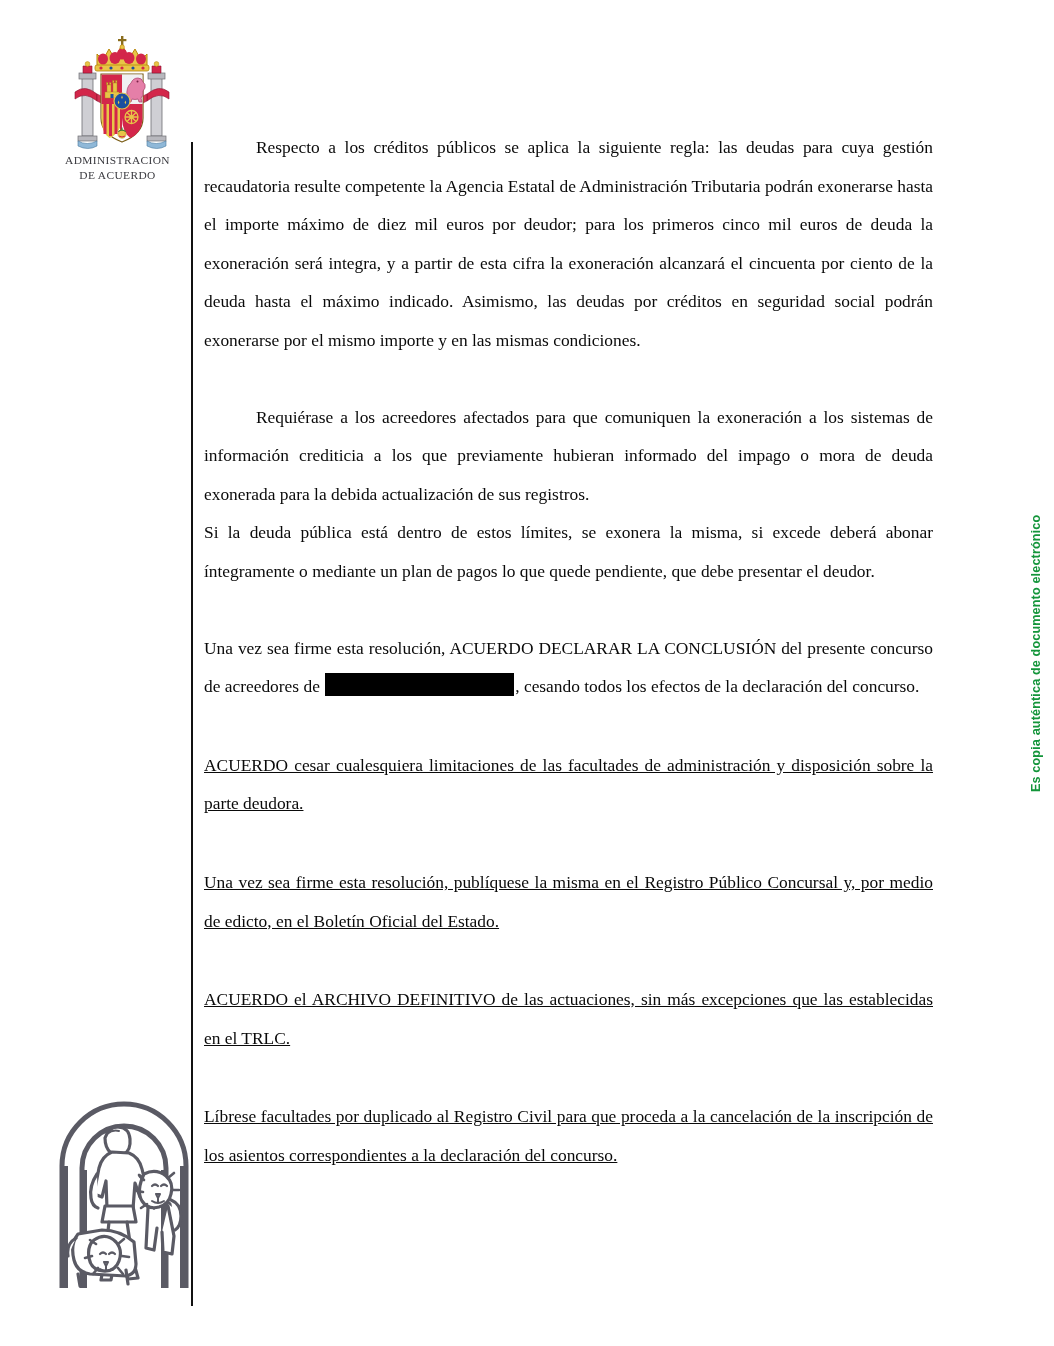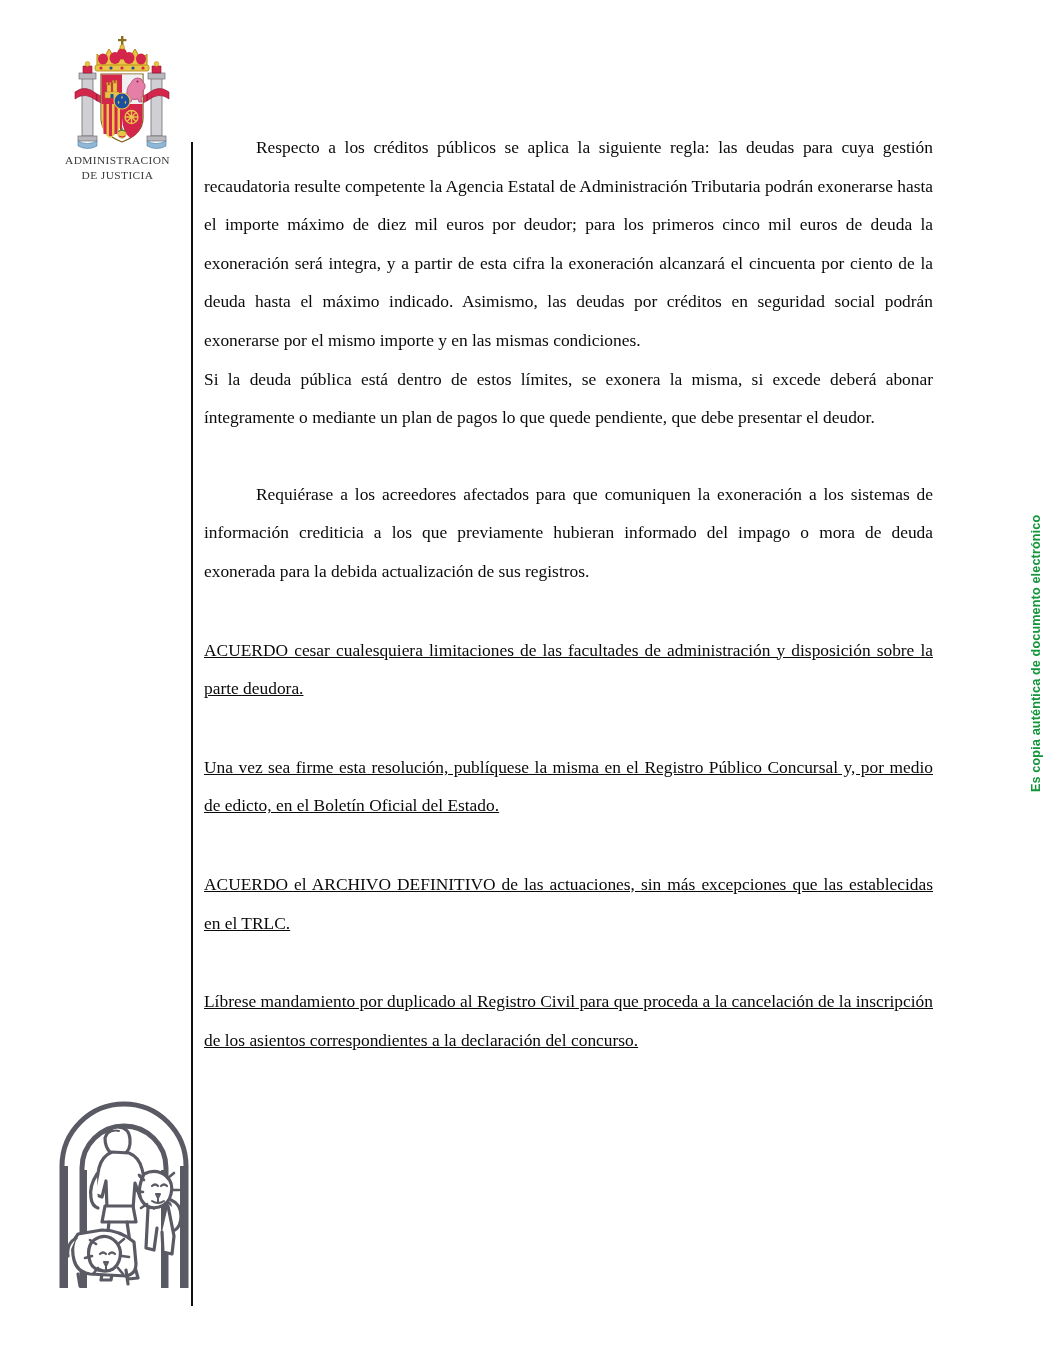--- a/index.html
+++ b/index.html
@@ -221,21 +221,21 @@
             <path d="M65 100 l0 -2.6" stroke="#3f7a34" stroke-width="1.2"></path>
             <path d="M62 106 q3 2 6 0" stroke="#d3264a" stroke-width="1" fill="none"></path>
             <path d="M61.2 101.6 q3.8 -2.6 7.6 0" stroke="#3f7a34" stroke-width="1.1" fill="none"></path>
           </g>
         </g>
       </svg>
     </div>
 
     <div id="admin-caption">
       <div>ADMINISTRACION</div>
-      <div>DE JUSTICIA</div>
+      <div>DE ACUERDO</div>
     </div>
 
     <div id="justice-emblem">
       <svg viewBox="0 0 152 200" xmlns="http://www.w3.org/2000/svg">
         <g fill="none" stroke="#5a5a64" stroke-width="5" stroke-linejoin="round" stroke-linecap="round">
 
           <path d="M14 200 L14 78 A62 62 0 0 1 138 78 L138 200"></path>
 
           <path d="M34 200 L34 80 A42 42 0 0 1 118 80 L118 200"></path>
         </g>
@@ -295,29 +295,30 @@
       </svg>
     </div>
   </div>
 
   <div id="margin-rule"></div>
 
   <div id="body-col">
 
     <p class="para indent">Respecto a los créditos públicos se aplica la siguiente regla: las deudas para cuya gestión recaudatoria resulte competente la Agencia Estatal de Administración Tributaria podrán exonerarse hasta el importe máximo de diez mil euros por deudor; para los primeros cinco mil euros de deuda la exoneración será integra, y a partir de esta cifra la exoneración alcanzará el cincuenta por ciento de la deuda hasta el máximo indicado. Asimismo, las deudas por créditos en seguridad social podrán exonerarse por el mismo importe y en las mismas condiciones.</p>
 
+    <p class="para indent gap-md">Requiérase a los acreedores afectados para que comuniquen la exoneración a los sistemas de información crediticia a los que previamente hubieran informado del impago o mora de deuda exonerada para la debida actualización de sus registros.</p>
+
     <p class="para gap-sm">Si la deuda pública está dentro de estos límites, se exonera la misma, si excede deberá abonar íntegramente o mediante un plan de pagos lo que quede pendiente, que debe presentar el deudor.</p>
 
-    <p class="para indent gap-md">Requiérase a los acreedores afectados para que comuniquen la exoneración a los sistemas de información crediticia a los que previamente hubieran informado del impago o mora de deuda exonerada para la debida actualización de sus registros.</p>
-
+    <p class="para gap-md"><span>Una vez sea firme esta resolución, ACUERDO DECLARAR LA CONCLUSIÓN del presente concurso de acreedores de </span><span class="redaction"></span><span>, cesando todos los efectos de la declaración del concurso.</span></p>
 
     <p class="para gap-lg">ACUERDO cesar cualesquiera limitaciones de las facultades de administración y disposición sobre la parte deudora.</p>
 
     <p class="para gap-lg">Una vez sea firme esta resolución, publíquese la misma en el Registro Público Concursal y, por medio de edicto, en el Boletín Oficial del Estado.</p>
 
     <p class="para gap-lg">ACUERDO el ARCHIVO DEFINITIVO de las actuaciones, sin más excepciones que las establecidas en el TRLC.</p>
 
-    <p class="para gap-lg">Líbrese mandamiento por duplicado al Registro Civil para que proceda a la cancelación de la inscripción de los asientos correspondientes a la declaración del concurso.</p>
+    <p class="para gap-lg">Líbrese facultades por duplicado al Registro Civil para que proceda a la cancelación de la inscripción de los asientos correspondientes a la declaración del concurso.</p>
   </div>
 
   <div id="auth-legend">Es copia auténtica de documento electrónico</div>
 
 </div>
 
 </body></html>

